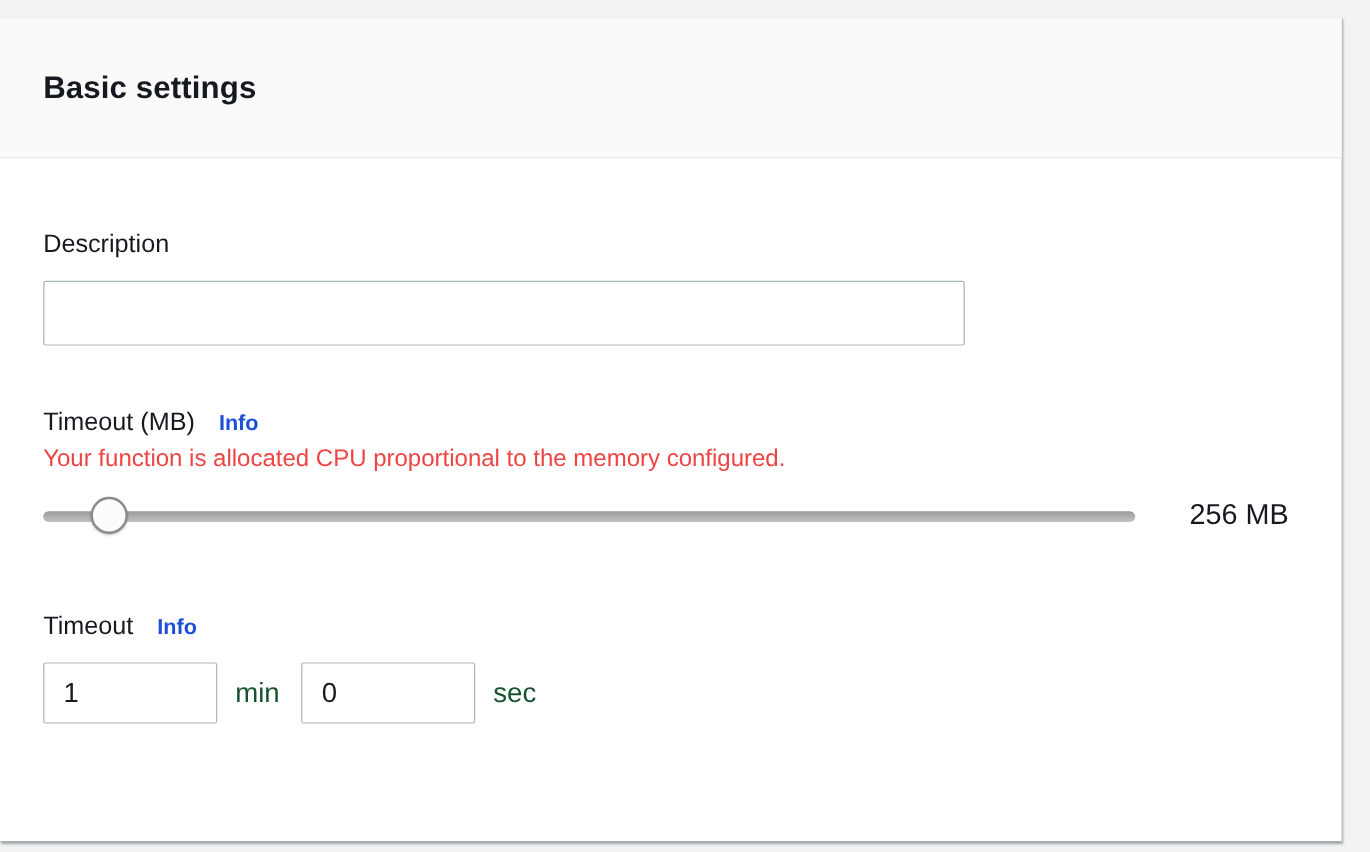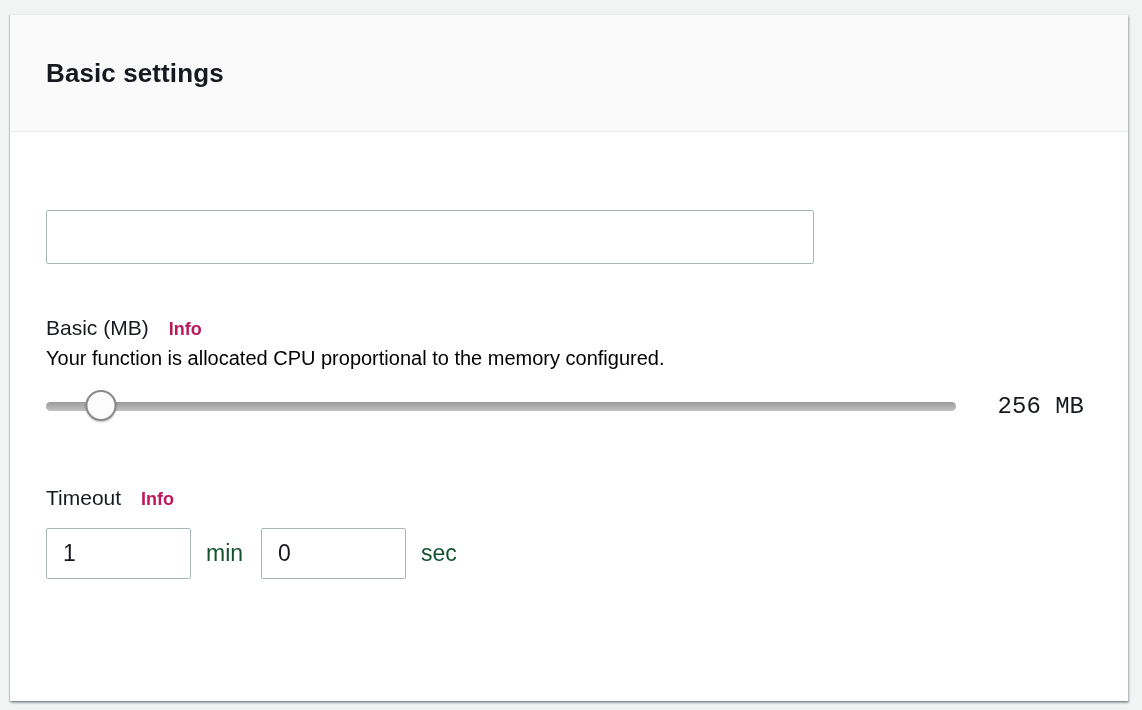--- a/index.html
+++ b/index.html
@@ -9,21 +9,21 @@
     background: #f2f3f3;
   }
   .page {
     position: relative;
     width: 1142px; height: 710px;
     background: #f2f3f3;
     overflow: hidden;
   }
   .card {
     position: absolute;
-    left: 10px; top: 14px;
+    left: 0; top: 14px;
     width: 1118px; height: 687px;
     background: #ffffff;
     border-top: 1px solid #eaeded;
     box-shadow: 1px 2px 2px 0 rgba(0,28,36,0.35), -1px 1px 1px 0 rgba(0,28,36,0.18);
   }
   .card-header {
     height: 117px;
     background: #fafafa;
     border-bottom: 1px solid #eaeded;
     display: flex;
@@ -43,21 +43,21 @@
     font-size: 21px;
     color: #16191f;
   }
   .label-row {
     display: flex;
     align-items: baseline;
   }
   .info-link {
     font-size: 18px;
     font-weight: 700;
-    color: #be185d;
+    color: #1d4ed8;
     text-decoration: none;
     margin-left: 20px;
     cursor: pointer;
   }
   .text-input {
     display: block;
     margin-top: 18px;
     width: 768px;
     height: 54px;
     border: 1px solid #aab7b8;
@@ -66,28 +66,27 @@
     font-family: inherit;
     font-size: 22px;
     color: #16191f;
     padding: 0 14px;
     outline: none;
   }
   .memory-section { margin-top: 52px; }
   .help-text {
     margin-top: 7px;
     font-size: 20px;
-    color: #000000;
+    color: #ef4444;
   }
   .slider-row {
     margin-top: 20px;
     display: flex;
     align-items: center;
     width: 1038px;
-    font-family: Liberation Mono, monospace;
   }
   .slider-track-area {
     position: relative;
     width: 910px;
     height: 32px;
     cursor: pointer;
   }
   .slider-track {
     position: absolute;
     left: 0; right: 0; top: 12px;
@@ -144,26 +143,27 @@
 <div class="page">
   <div class="card">
 
     <div class="card-header">
       <h2 class="card-title">Basic settings</h2>
     </div>
 
     <div class="card-body">
 
       <div>
+        <div class="field-label">Description</div>
         <input type="text" class="text-input" value="" style="">
       </div>
 
       <div class="memory-section">
         <div class="label-row">
-          <span class="field-label">Basic (MB)</span>
+          <span class="field-label">Timeout (MB)</span>
           <a class="info-link">Info</a>
         </div>
         <div class="help-text">Your function is allocated CPU proportional to the memory configured.</div>
 
         <div class="slider-row">
           <div class="slider-track-area">
             <div class="slider-track"></div>
             <div class="slider-handle" style="left: 6%;"></div>
           </div>
           <div class="slider-value">256 MB</div>

